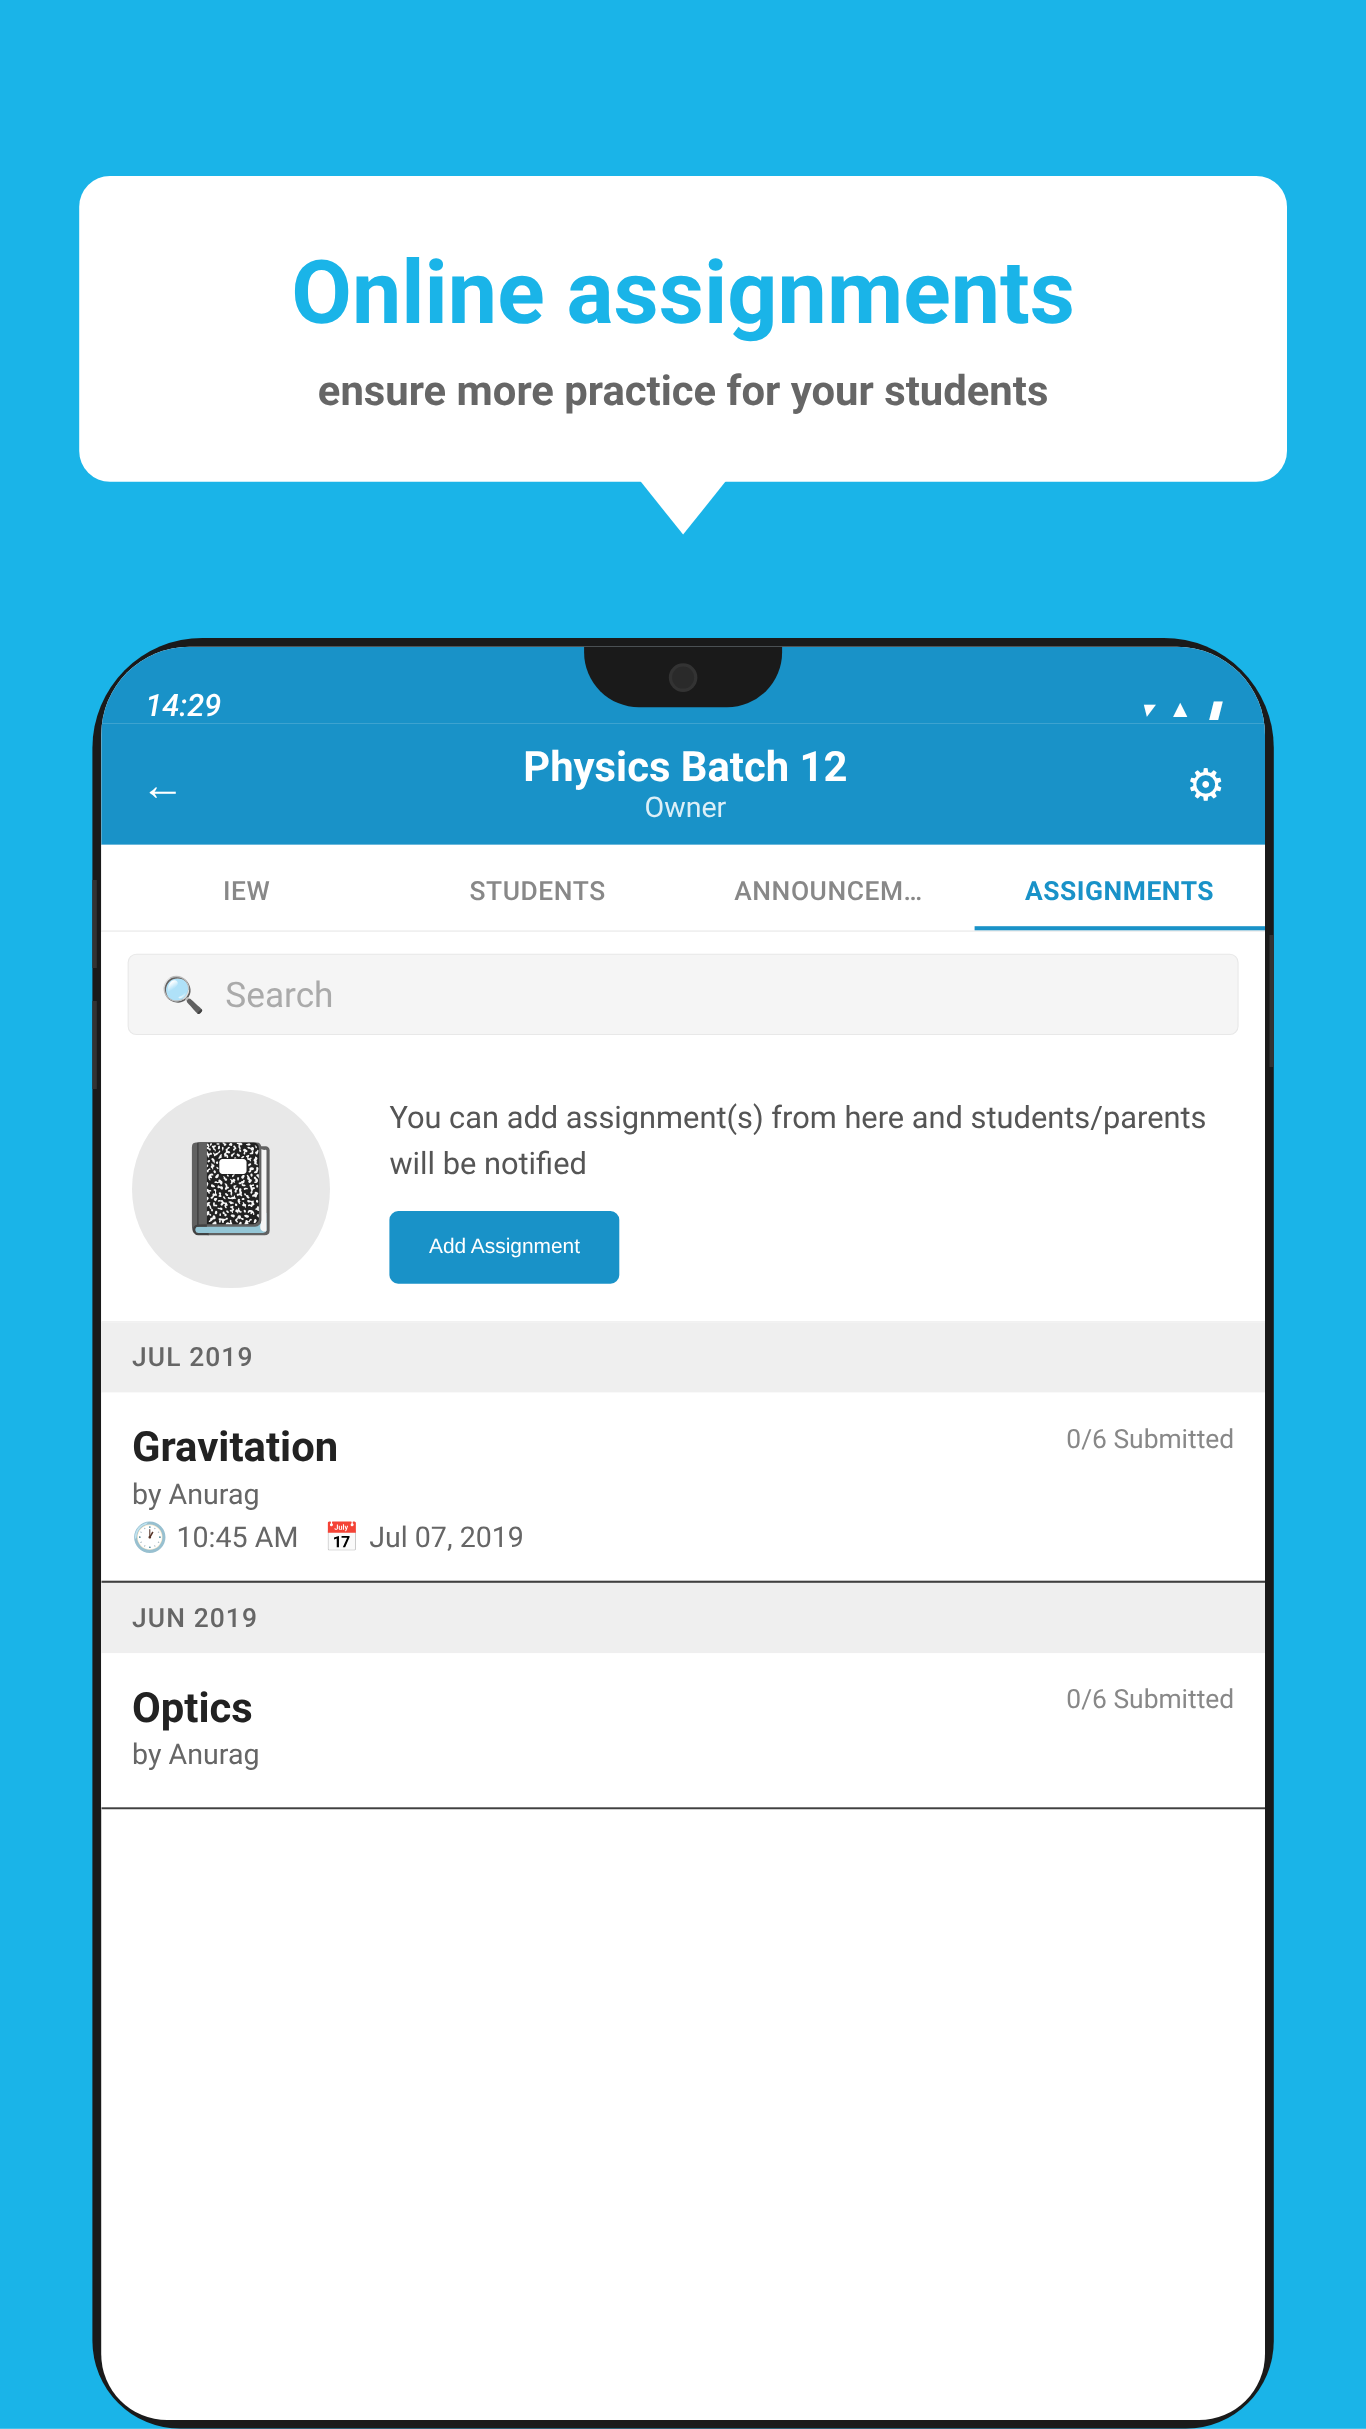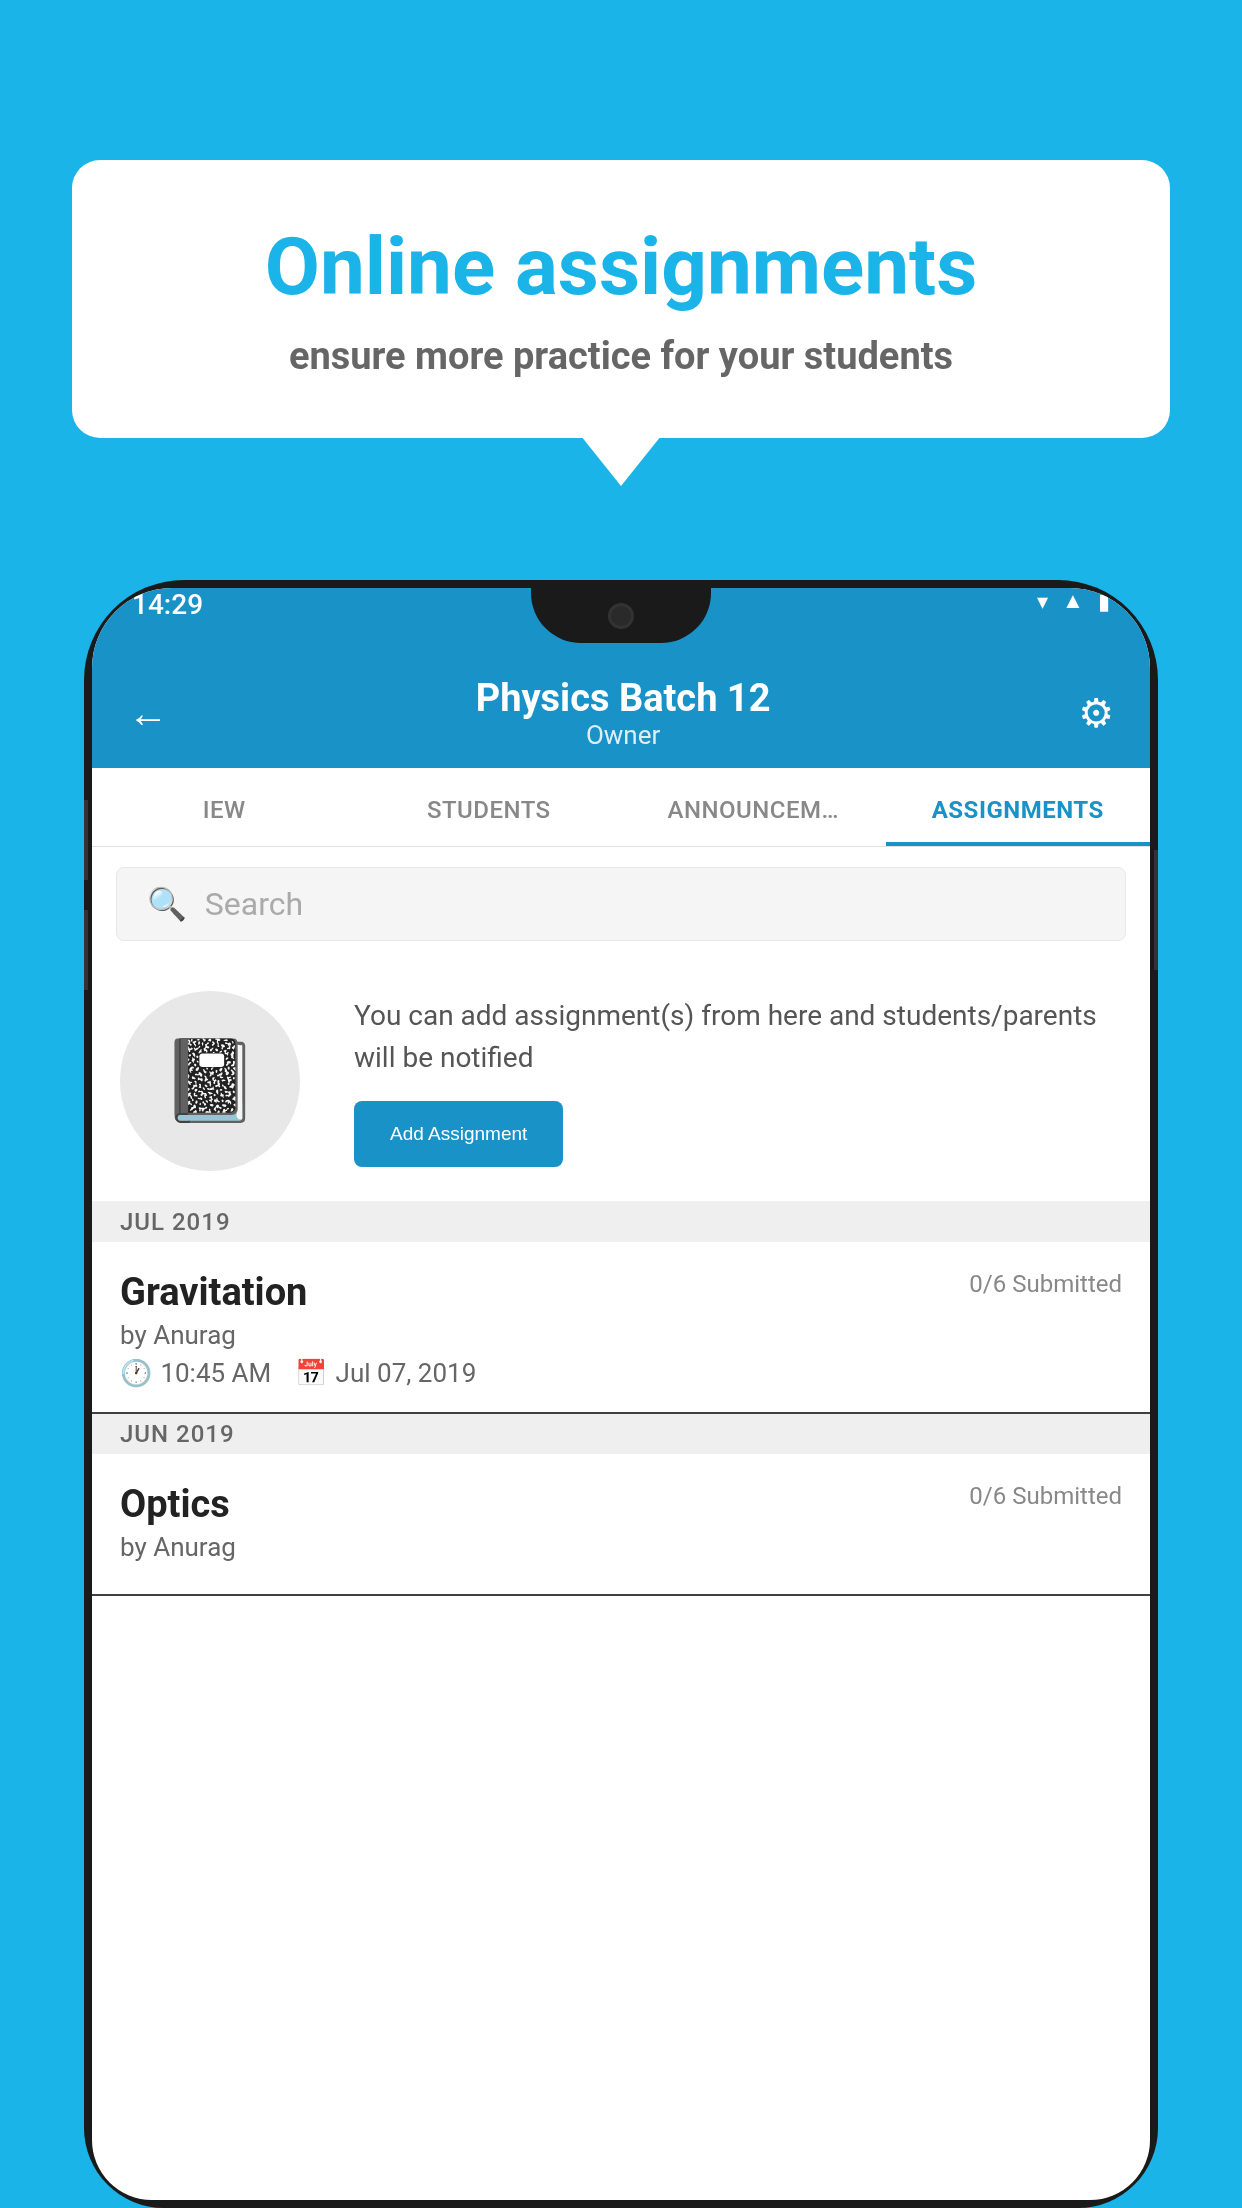--- a/index.html
+++ b/index.html
@@ -61,24 +61,25 @@
       border-radius: 100px 100px 80px 80px;
       padding: 0;
       overflow: hidden;
     }
 
     
     .phone-status-bar {
       background: #1992c8;
       height: 70px;
       display: flex;
-      align-items: flex-start;
+      align-items: flex-end;
       justify-content: space-between;
       padding: 0 40px;
       position: relative;
+      font-style: italic;
     }
     .status-time {
       color: white;
       font-size: 28px;
       font-weight: 500;
     }
     .status-icons {
       display: flex;
       align-items: center;
       gap: 14px;
@@ -243,21 +244,21 @@
       border-radius: 8px;
       padding: 22px 36px;
       font-size: 19px;
       font-weight: 500;
       cursor: pointer;
     }
 
     
     .section-header {
       background: #efefef;
-      padding: 6px 28px;
+      padding: 18px 28px;
       font-size: 24px;
       color: #666;
       font-weight: 500;
       letter-spacing: 1px;
     }
 
     
     .assignment-item {
       background: white;
       padding: 28px 28px 24px;

